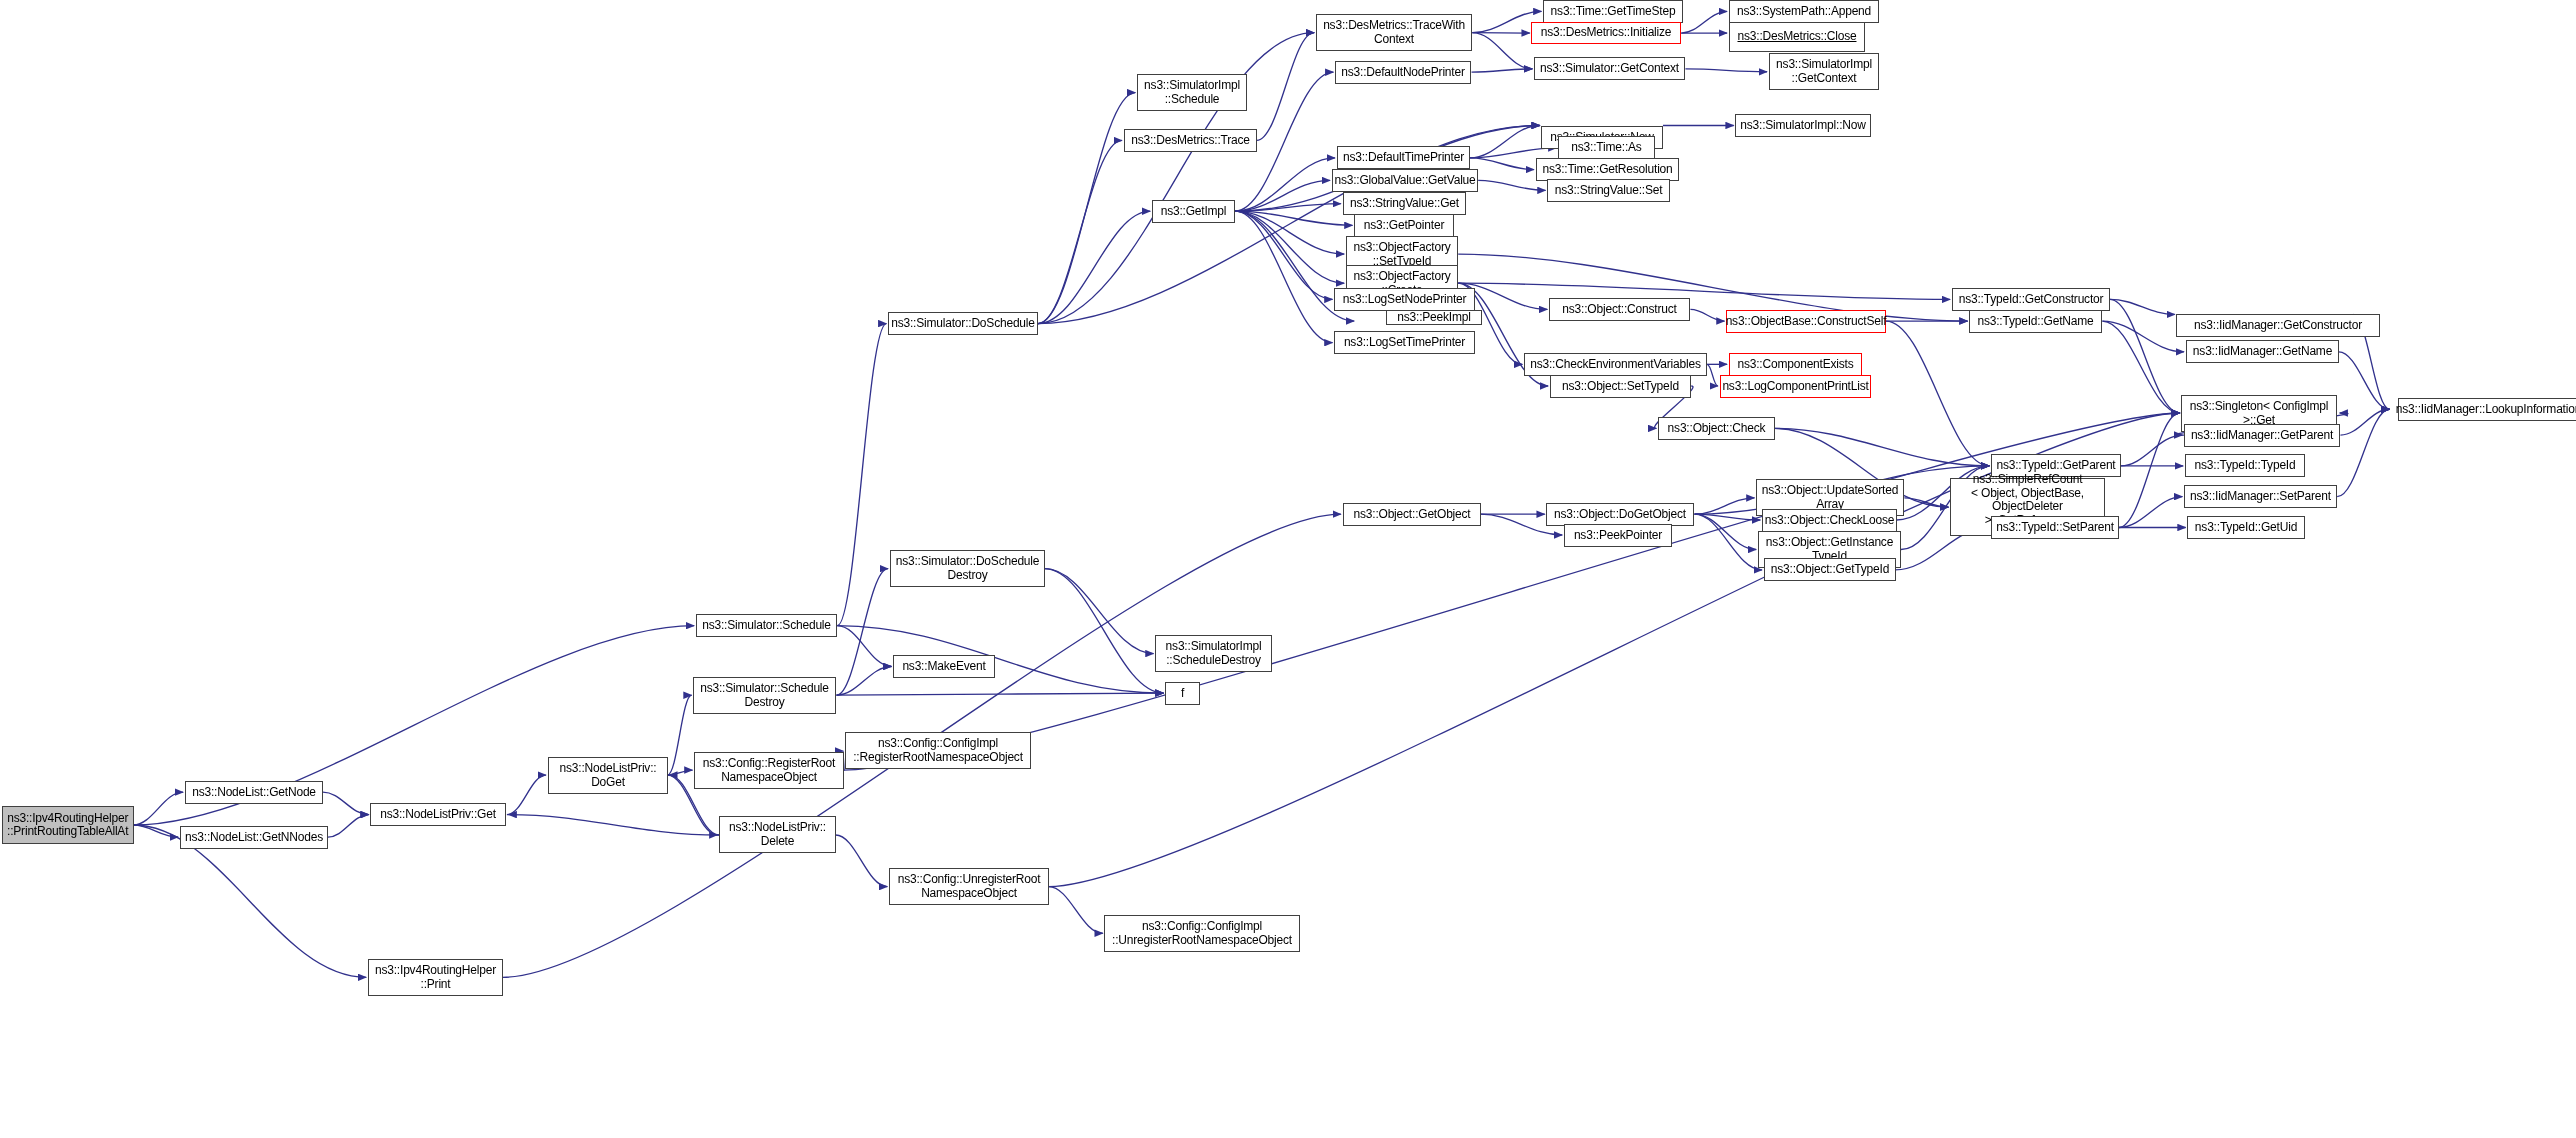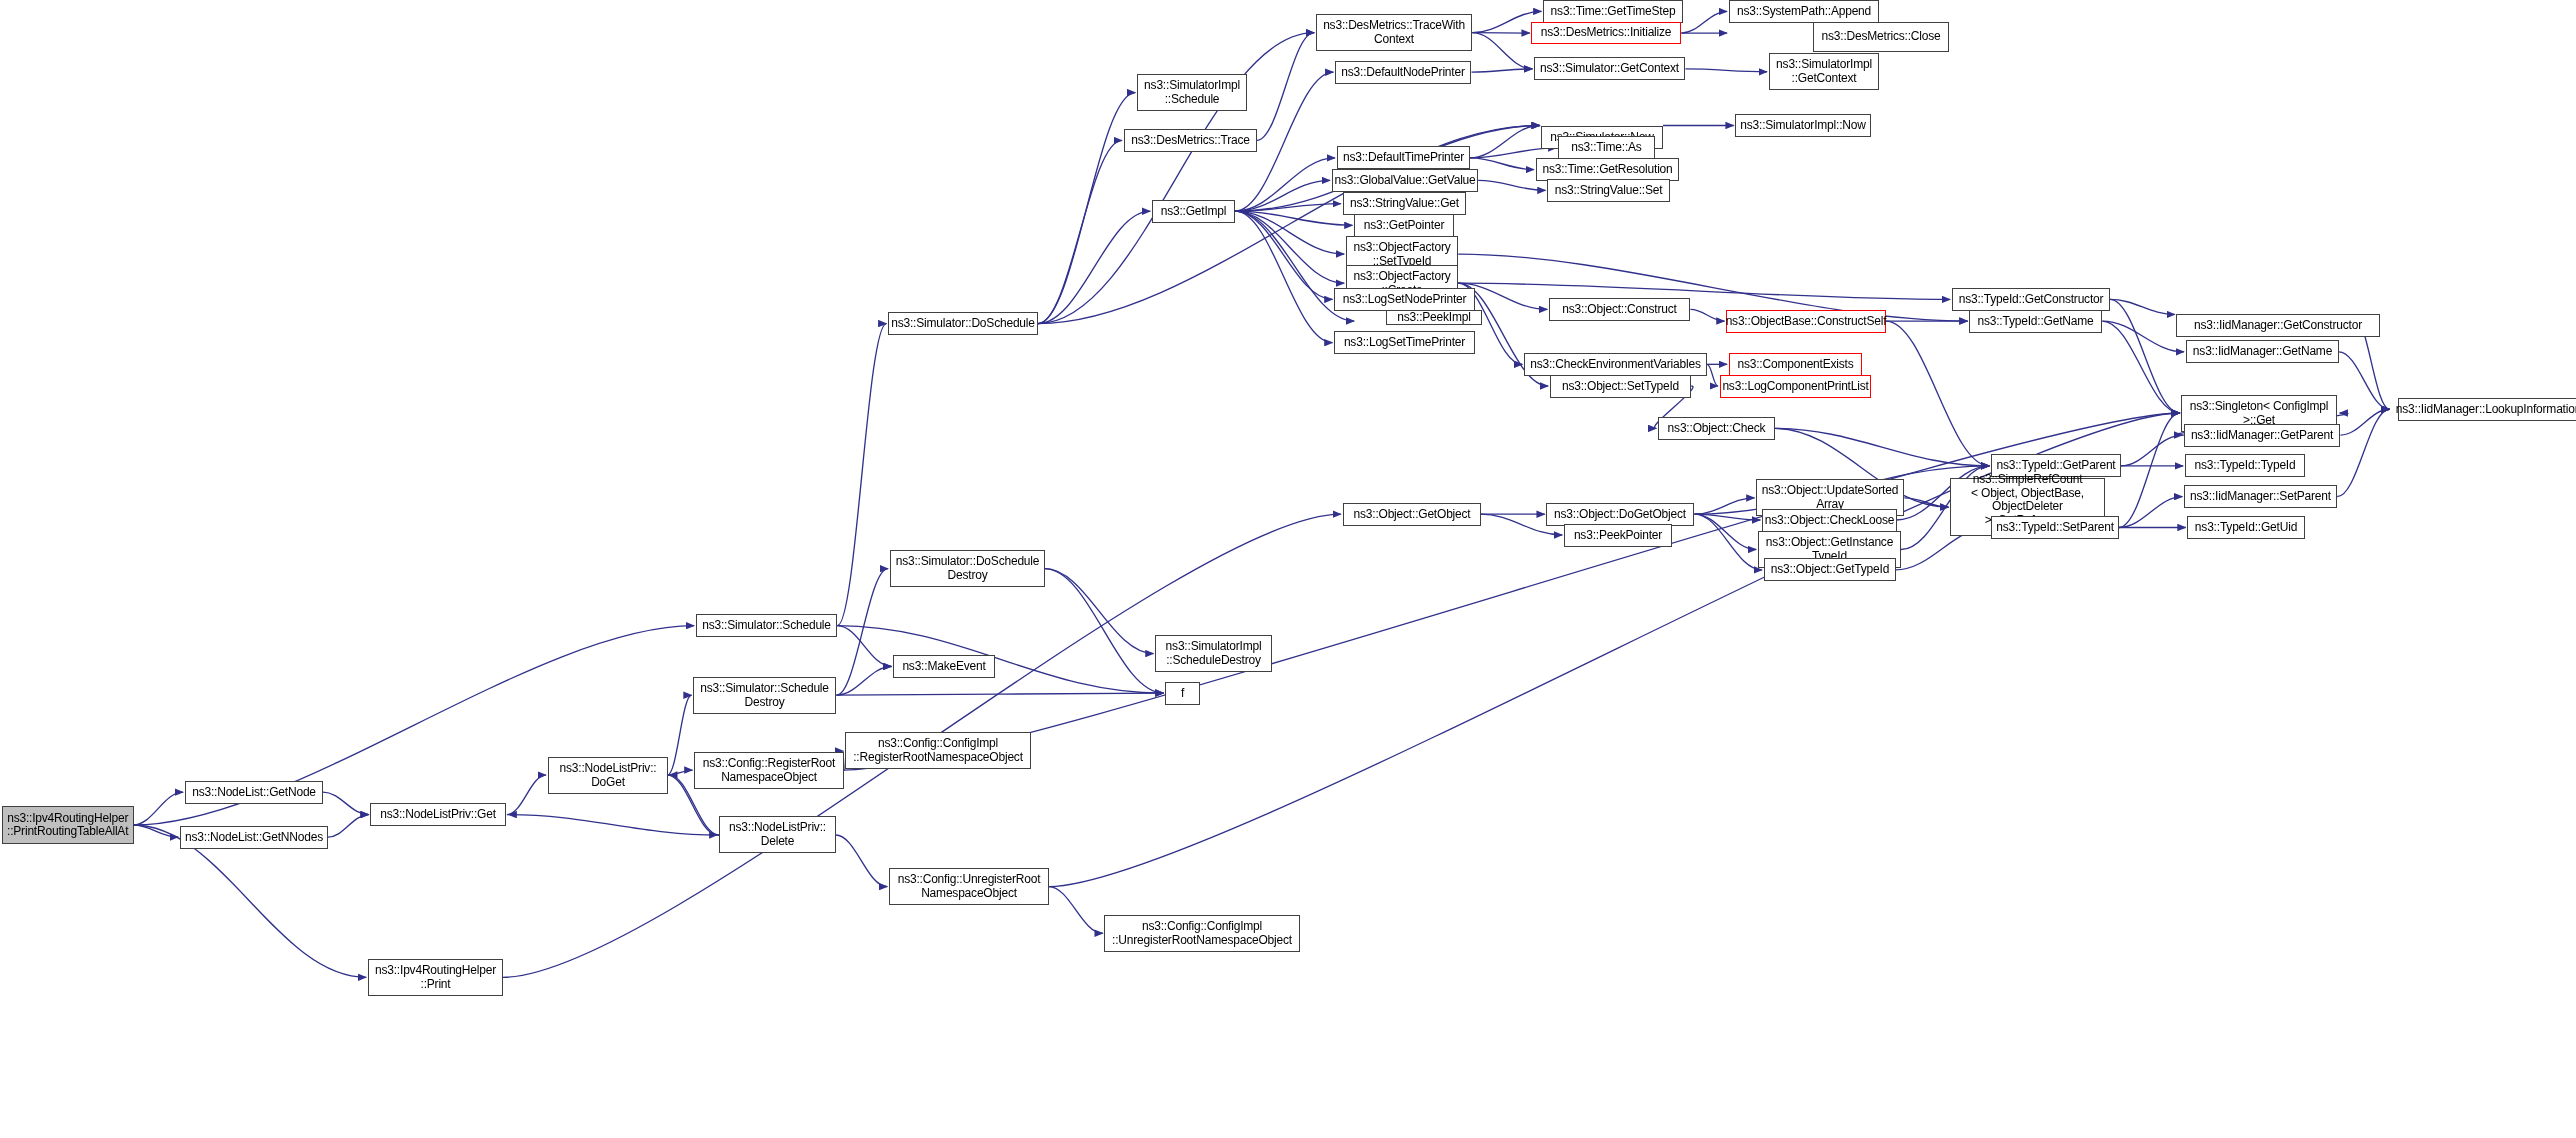--- a/index.html
+++ b/index.html
@@ -186,21 +186,21 @@
 ::ScheduleDestroy</div>
       <div class="node thick" style="left: 1165px; top: 682px; width: 35px; height: 22.5px;">f</div>
       <div class="node" style="left: 1137px; top: 74px; width: 110px; height: 37px;">ns3::SimulatorImpl
 ::Schedule</div>
       <div class="node" style="left: 1124px; top: 129px; width: 133px; height: 22.5px;">ns3::DesMetrics::Trace</div>
       <div class="node" style="left: 1316px; top: 14px; width: 156px; height: 37px;">ns3::DesMetrics::TraceWith
 Context</div>
       <div class="node" style="left: 1543px; top: 0px; width: 140px; height: 22.5px;">ns3::Time::GetTimeStep</div>
       <div class="node red" style="left: 1531px; top: 21.6px; width: 150px; height: 22.5px;">ns3::DesMetrics::Initialize</div>
       <div class="node" style="left: 1729px; top: 0px; width: 150px; height: 22.5px;">ns3::SystemPath::Append</div>
-      <div class="node" style="left: 1813px; top: 21.6px; width: 136px; height: 30px;">ns3::DesMetrics::Close</div>
+      <div class="node" style="left: 1729px; top: 21.6px; width: 136px; height: 30px; text-decoration: underline;">ns3::DesMetrics::Close</div>
       <div class="node" style="left: 1335px; top: 61px; width: 136px; height: 22.5px;">ns3::DefaultNodePrinter</div>
       <div class="node" style="left: 1534px; top: 57px; width: 151px; height: 22.5px;">ns3::Simulator::GetContext</div>
       <div class="node thick" style="left: 1769px; top: 53px; width: 110px; height: 37px;">ns3::SimulatorImpl
 ::GetContext</div>
       <div class="node" style="left: 1541px; top: 114px; width: 122px; height: 22.5px; margin-top: 12px;">ns3::Simulator::Now</div>
       <div class="node thick" style="left: 1735px; top: 114px; width: 136px; height: 22.5px;">ns3::SimulatorImpl::Now</div>
       <div class="node" style="left: 1337px; top: 146px; width: 133px; height: 22.5px;">ns3::DefaultTimePrinter</div>
       <div class="node" style="left: 1558px; top: 136px; width: 97px; height: 22.5px;">ns3::Time::As</div>
       <div class="node" style="left: 1536px; top: 158px; width: 143px; height: 22.5px;">ns3::Time::GetResolution</div>
       <div class="node" style="left: 1332px; top: 169px; width: 146px; height: 22.5px;">ns3::GlobalValue::GetValue</div>

